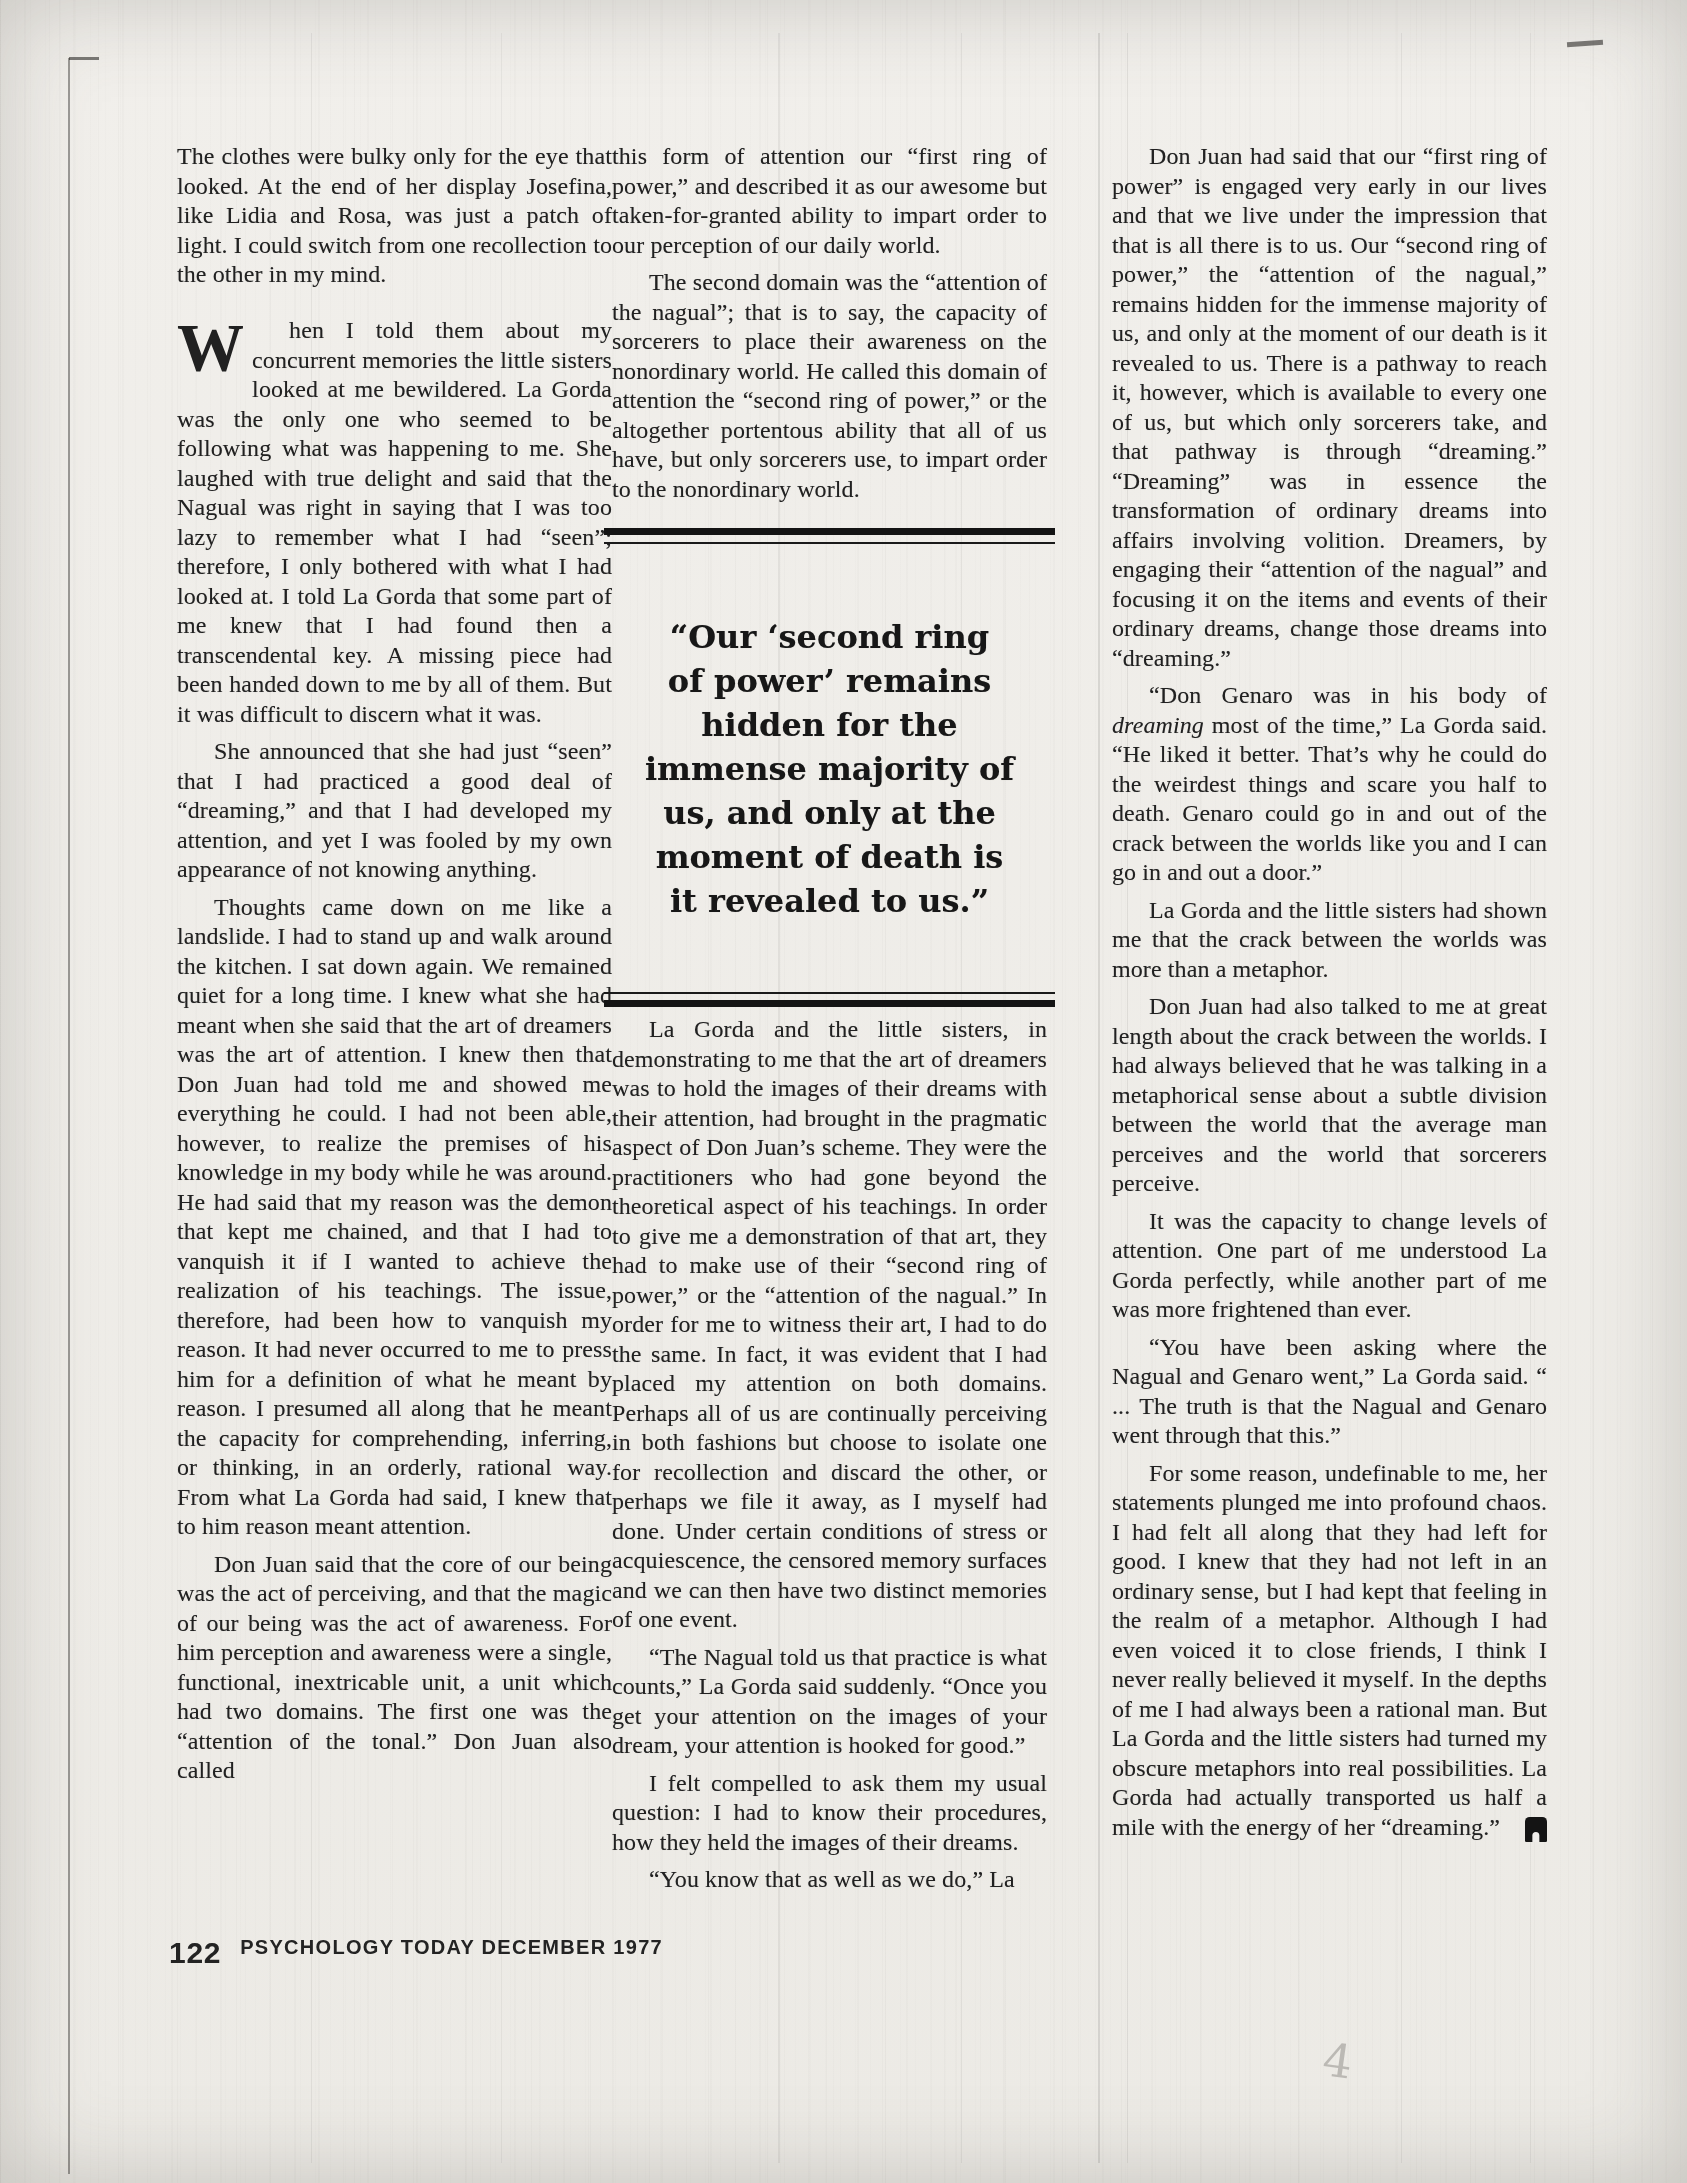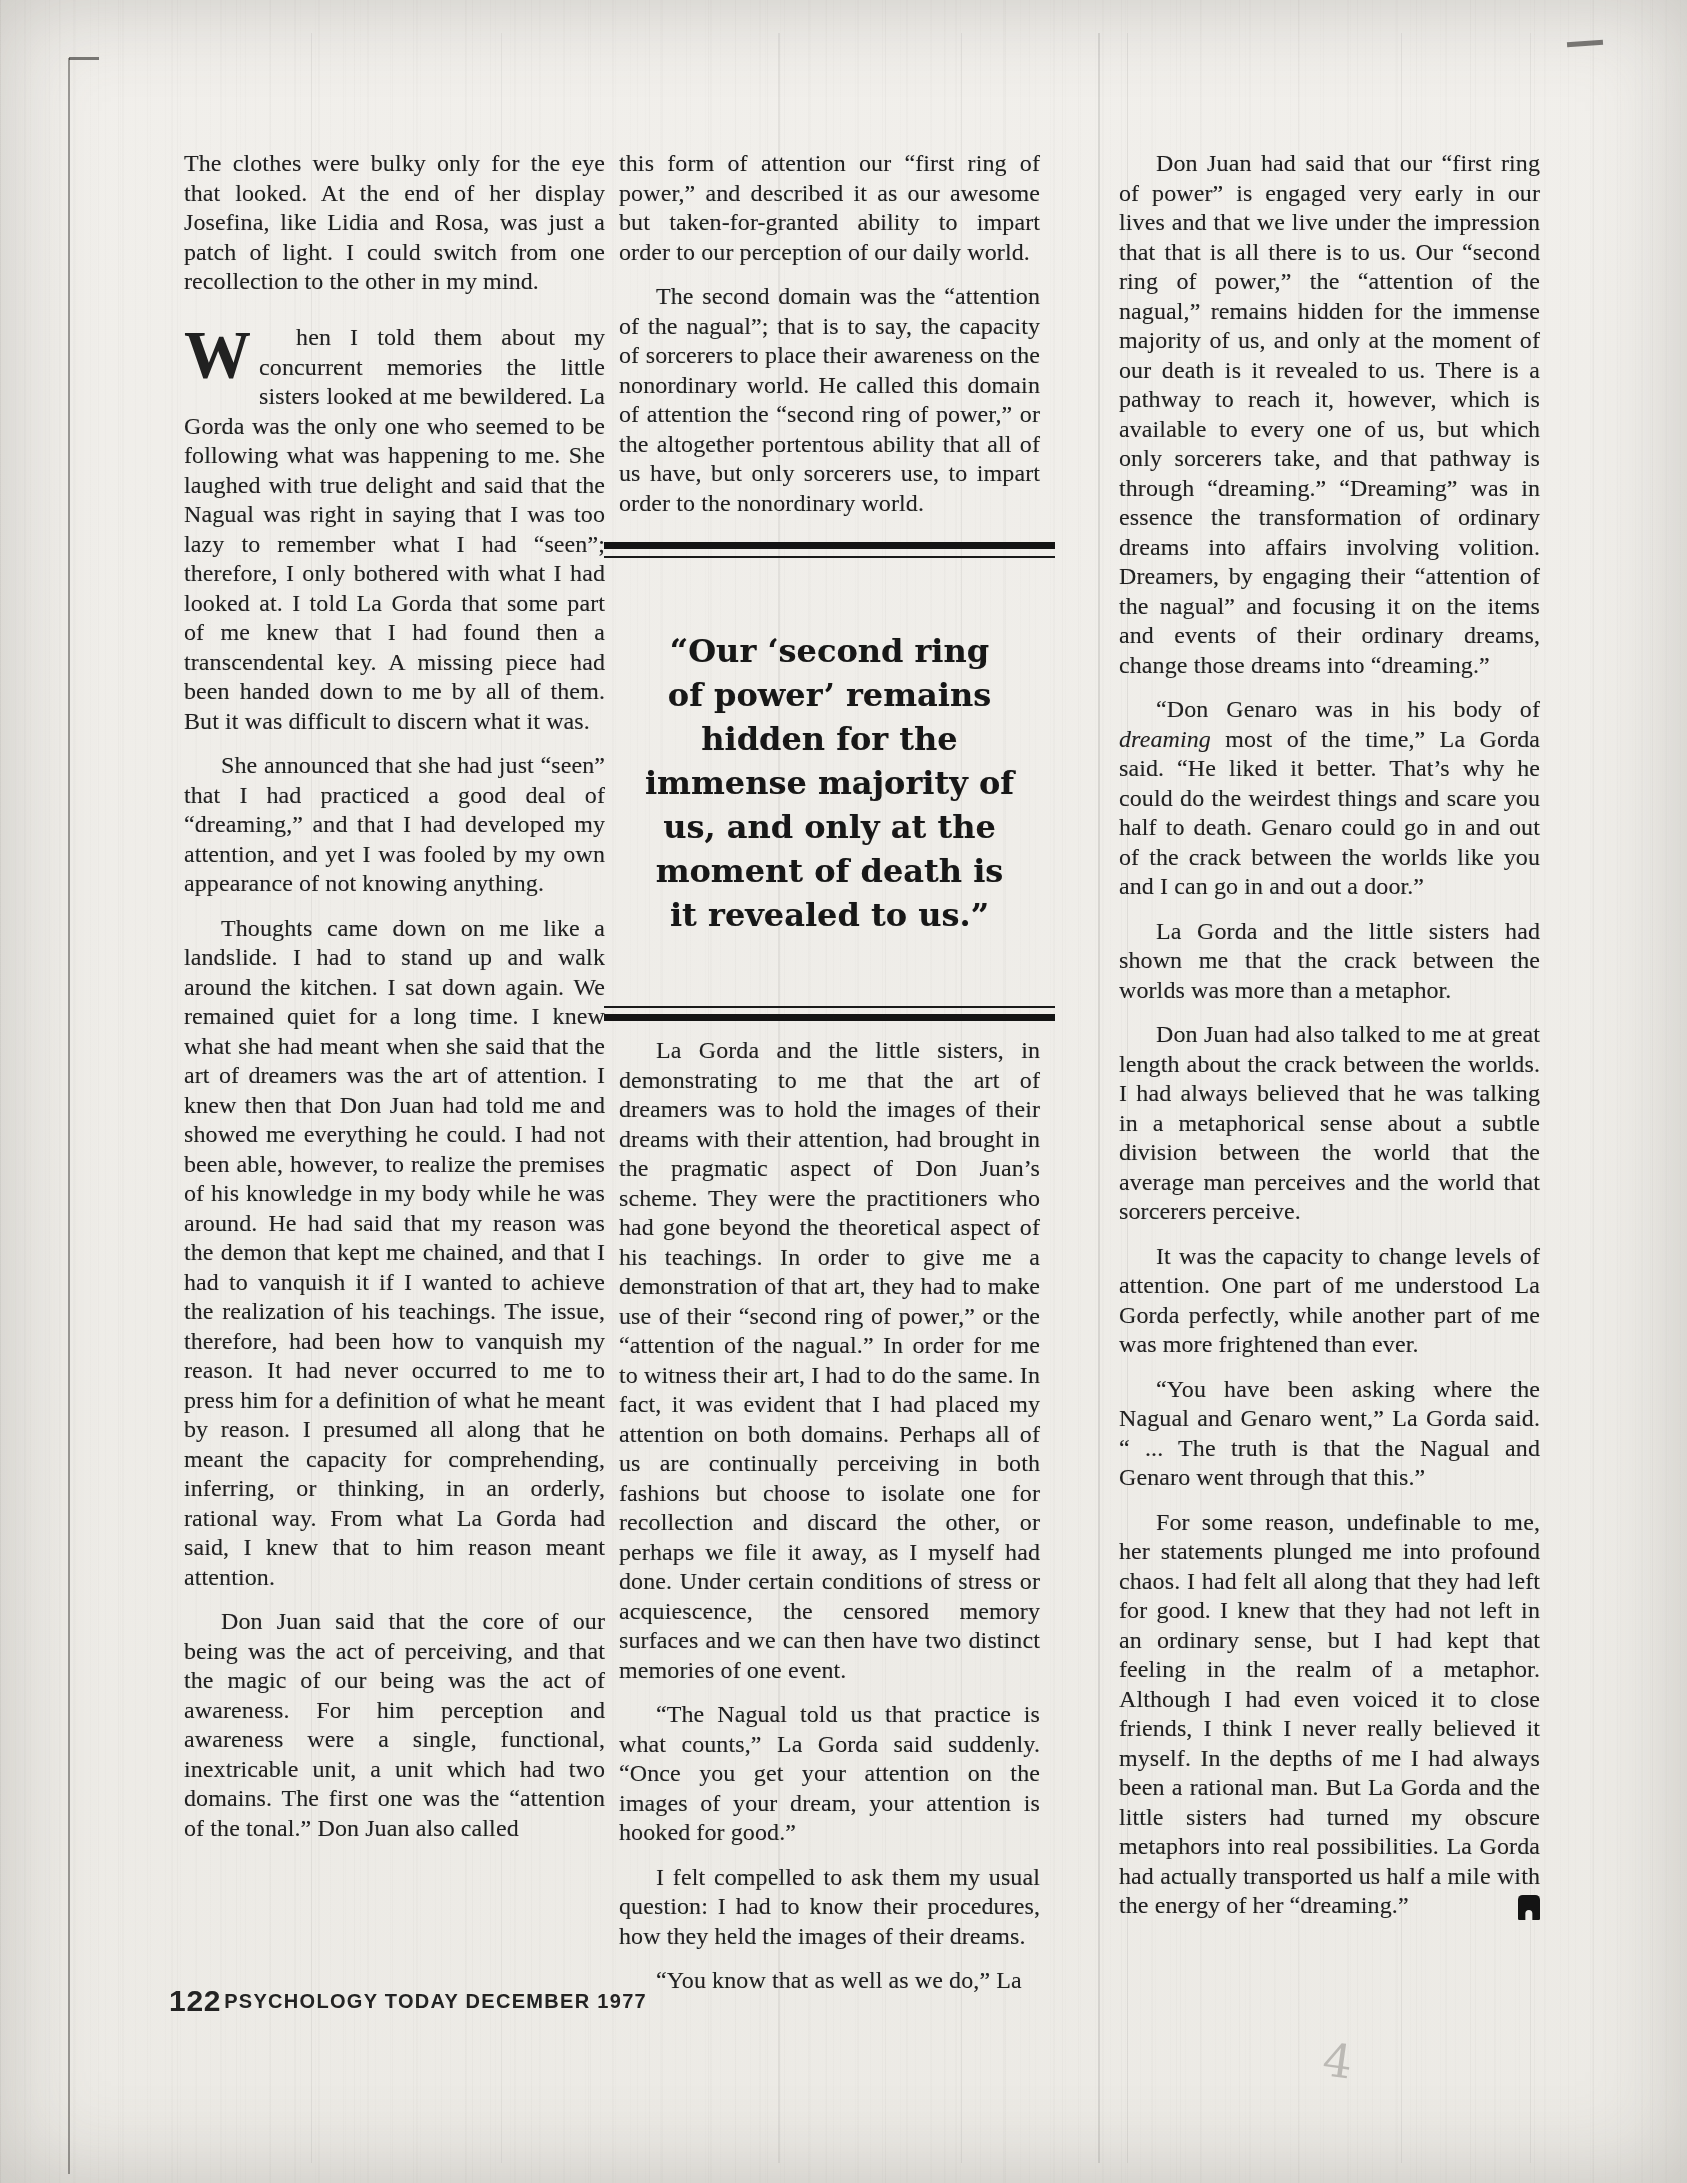--- a/index.html
+++ b/index.html
@@ -20,21 +20,21 @@
   .edge-line{position:absolute;left:68px;top:58px;bottom:9.3px;width:2px;background:rgba(35,33,30,.42);}
   .corner-mark{position:absolute;background:rgba(25,24,22,.55);}
   .streak{position:absolute;top:33px;bottom:20px;width:1.3px;background:rgba(45,43,40,.07);}
   .col{
     position:absolute;top:134px;width:451px;
     font-size:24px;line-height:29.5px;
     text-align:justify;text-justify:inter-word;
     letter-spacing:0.1px;
     text-shadow:0 0 0.7px rgba(30,30,30,.28);
   }
-  .col p{margin:15px;text-indent:37px;}
+  .col p{margin:8px;text-indent:37px;}
   .col p.noindent{text-indent:0;}
   .col p.gap{margin-top:26.5px;}
   .dropcap{
     float:left;
     font-weight:bold;
     font-size:67px;line-height:57px;
     padding:2.6px 8px 0 0;
     text-indent:0;
     text-shadow:none;
   }
@@ -62,22 +62,22 @@
     border-radius:4.6px 4.6px 1.3px 1.3px;
   }
   .endmark::after{
     content:"";
     position:absolute;left:50%;bottom:0;transform:translateX(-50%);
     width:7.3px;height:10px;
     background:#efedea;
     border-radius:6.6px 6.6px 0 0;
   }
   .footer{
-    position:absolute;left:169px;top:1984px;
-    display:flex;align-items:center;gap:3px;
+    position:absolute;left:169px;top:1936px;
+    display:flex;align-items:flex-start;gap:19px;
     font-family:"Liberation Sans", sans-serif;
     color:#232323;
   }
   .footer .pagenum{font-size:30px;font-weight:bold;letter-spacing:0.7px;}
   .footer .mag{font-size:20px;font-weight:bold;letter-spacing:1.3px;}
   .pencil{
     position:absolute;left:1323px;top:2034px;
     font-family:"DejaVu Serif", serif;
     font-size:46px;color:rgba(60,58,55,.28);
     transform:rotate(8deg);

